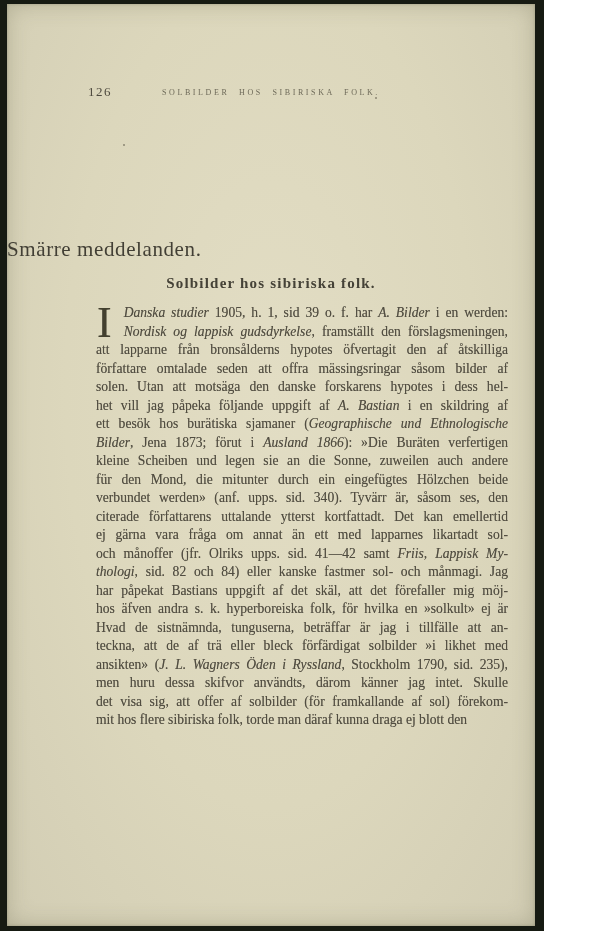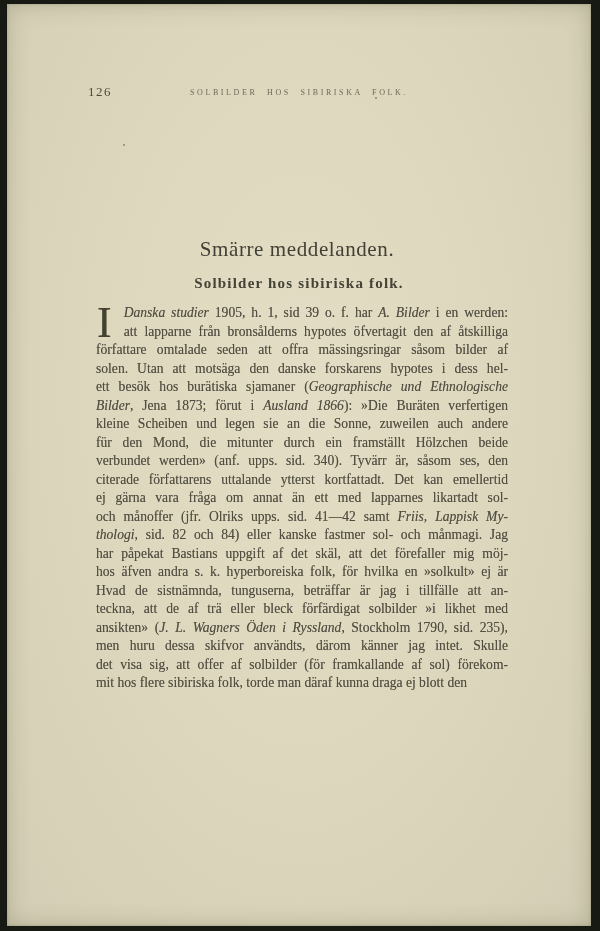--- a/index.html
+++ b/index.html
@@ -1,41 +1,41 @@
 <!DOCTYPE html>
 <html><head>
 <meta charset="utf-8">
 <style>
   html, body { margin: 0; padding: 0; }
   body {
     width: 600px; height: 931px; overflow: hidden;
     font-family: "Liberation Serif", "DejaVu Serif", serif;
   }
   .scan {
-    position: relative; width: 600px; height: 931px;
+    position: relative; width: 544px; height: 931px;
     background: #161a12;
   }
   .paper {
     position: absolute; left: 7px; top: 4px; right: 9px; bottom: 5px;
     background: radial-gradient(ellipse at 50% 42%, #e2ddc4 0%, #dcd7bc 55%, #d2cdb4 100%);
     box-shadow: inset 0 0 22px rgba(90,90,60,0.28), inset 0 0 3px rgba(40,40,20,0.25);
   }
   .pageno {
     position: absolute; left: 81px; top: 80px;
     font-size: 13px; letter-spacing: 1.5px; color: #4e4a3f;
   }
   .running-header {
     position: absolute; left: 0; right: 0; top: 84px;
     text-align: center;
     font-size: 8px; letter-spacing: 2.6px; word-spacing: 5px;
     color: #6d6958; text-transform: uppercase;
   }
   .section-title {
     position: absolute; left: 0; right: 4px; top: 233px;
-    text-align: center;
+    text-align: left;
     font-size: 21px; letter-spacing: 0.6px; color: #423f35;
   }
   .article-title {
     position: absolute; left: 0; right: 0; top: 271px;
     text-align: center;
     font-size: 15px; font-weight: bold; letter-spacing: 1.2px; color: #454237;
   }
   .paragraph {
     position: absolute; left: 89px; top: 300px; width: 412px;
     font-size: 13.6px; color: #514d41;
@@ -68,27 +68,29 @@
     <div class="running-header">SOLBILDER HOS SIBIRISKA FOLK.</div>
 
     <div class="section-title">Smärre meddelanden.</div>
 
     <div class="article-title">Solbilder hos sibiriska folk.</div>
 
     <div class="paragraph">
       <span class="drop-cap">I</span>
 
     <div class="bline"><span class="it">Danska studier</span><span> 1905, h. 1, sid 39 o. f. har </span><span class="it">A. Bilder</span><span> i en werden:</span></div>
+        <div class="bline"><span class="it">Nordisk og lappisk gudsdyrkelse</span><span>, framställt den förslagsmeningen,</span></div>
         <div class="bline"><span>att lapparne från bronsålderns hypotes öfvertagit den af åtskilliga</span></div>
         <div class="bline"><span>författare omtalade seden att offra mässingsringar såsom bilder af</span></div>
         <div class="bline"><span>solen. Utan att motsäga den danske forskarens hypotes i dess hel-</span></div>
+        <div class="bline"><span>het vill jag påpeka följande uppgift af </span><span class="it">A. Bastian</span><span> i en skildring af</span></div>
         <div class="bline"><span>ett besök hos burätiska sjamaner (</span><span class="it">Geographische und Ethnologische</span></div>
         <div class="bline"><span class="it">Bilder</span><span>, Jena 1873; förut i </span><span class="it">Ausland 1866</span><span>): »Die Buräten verfertigen</span></div>
         <div class="bline"><span>kleine Scheiben und legen sie an die Sonne, zuweilen auch andere</span></div>
-        <div class="bline"><span>für den Mond, die mitunter durch ein framställt Hölzchen beide</span></div>
+        <div class="bline"><span>für den Mond, die mitunter durch ein eingefügtes Hölzchen beide</span></div>
         <div class="bline"><span>verbundet werden» (anf. upps. sid. 340). Tyvärr är, såsom ses, den</span></div>
         <div class="bline"><span>citerade författarens uttalande ytterst kortfattadt. Det kan emellertid</span></div>
         <div class="bline"><span>ej gärna vara fråga om annat än ett med lapparnes likartadt sol-</span></div>
         <div class="bline"><span>och månoffer (jfr. Olriks upps. sid. 41—42 samt </span><span class="it">Friis, Lappisk My-</span></div>
         <div class="bline"><span class="it">thologi</span><span>, sid. 82 och 84) eller kanske fastmer sol- och månmagi. Jag</span></div>
         <div class="bline"><span>har påpekat Bastians uppgift af det skäl, att det förefaller mig möj-</span></div>
         <div class="bline"><span>hos äfven andra s. k. hyperboreiska folk, för hvilka en »solkult» ej är</span></div>
         <div class="bline"><span>Hvad de sistnämnda, tunguserna, beträffar är jag i tillfälle att an-</span></div>
         <div class="bline"><span>teckna, att de af trä eller bleck förfärdigat solbilder »i likhet med</span></div>
         <div class="bline"><span>ansikten» (</span><span class="it">J. L. Wagners Öden i Ryssland</span><span>, Stockholm 1790, sid. 235),</span></div>

